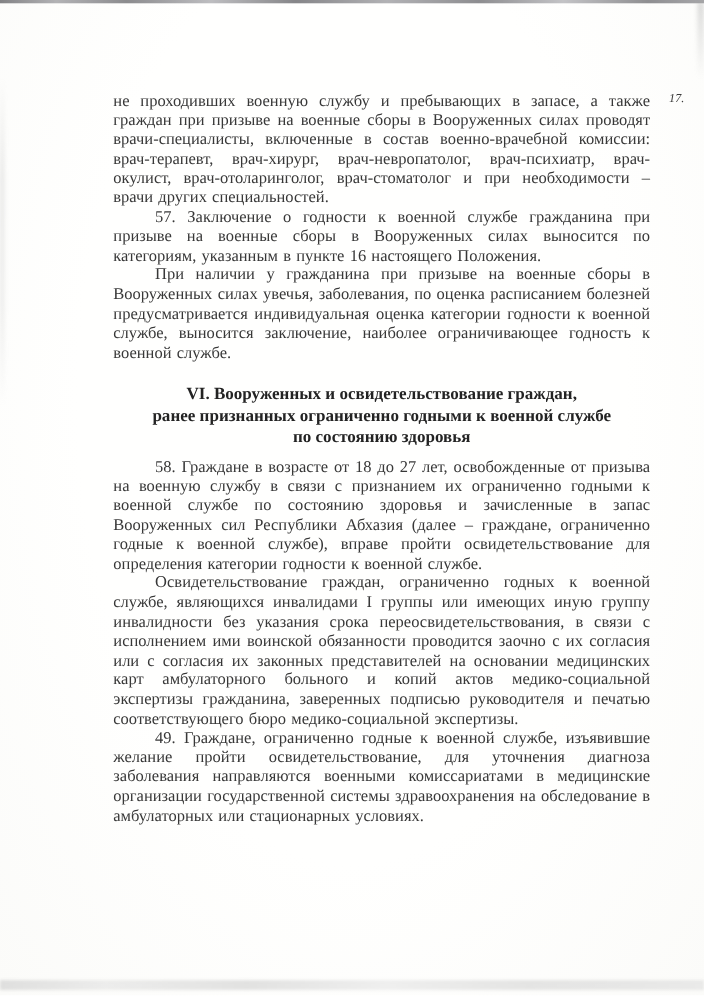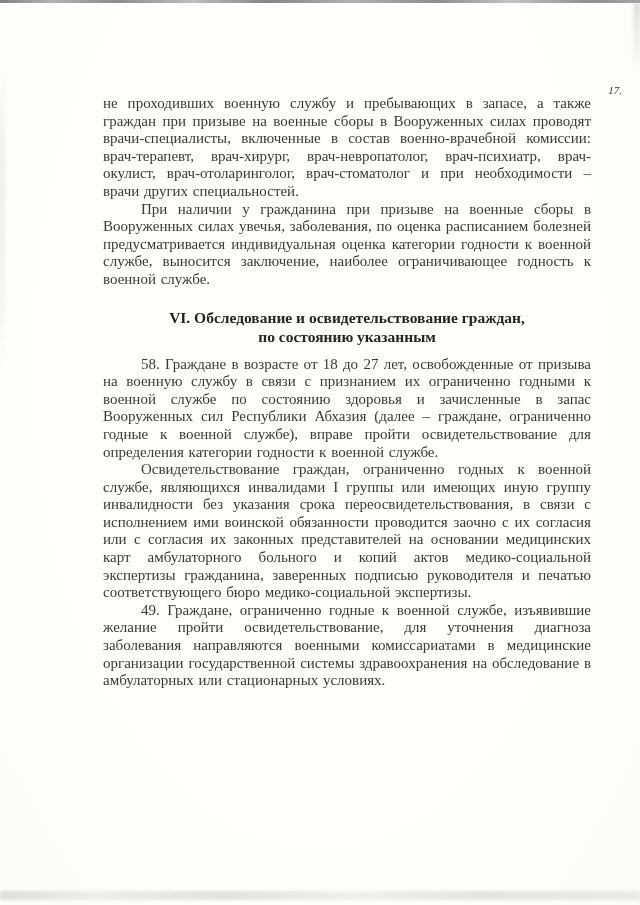--- a/index.html
+++ b/index.html
@@ -56,21 +56,21 @@
     position: absolute;
     top: 84px;
     right: 18px;
     font-size: 11px;
     color: #3a3a3a;
     font-style: italic;
   }
   .body {
     position: absolute;
     left: 103px;
-    top: 95px;
+    top: 84px;
     width: 488px;
     color: #383838;
     font-size: 15px;
     line-height: 17.6px;
   }
   .body p {
     margin: 0;
     text-align: justify;
     word-spacing: 1px;
   }
@@ -98,26 +98,28 @@
   <div class="scan-top"></div>
   <div class="scan-left"></div>
   <div class="scan-corner-right"></div>
 
   <div class="page-number">17.</div>
 
   <div class="body">
 
     <p>не проходивших военную службу и пребывающих в запасе, а также граждан при призыве на военные сборы в Вооруженных силах проводят врачи-специалисты, включенные в состав военно-врачебной комиссии: врач-терапевт, врач-хирург, врач-невропатолог, врач-психиатр, врач-окулист, врач-отоларинголог, врач-стоматолог и при необходимости – врачи других специальностей.</p>
 
+    <p class="indent">57. Заключение о годности к военной службе гражданина при призыве на военные сборы в Вооруженных силах выносится по категориям, указанным в пункте 16 настоящего Положения.</p>
 
     <p class="indent">При наличии у гражданина при призыве на военные сборы в Вооруженных силах увечья, заболевания, по оценка расписанием болезней предусматривается индивидуальная оценка категории годности к военной службе, выносится заключение, наиболее ограничивающее годность к военной службе.</p>
 
     <h2 class="heading">
-      <span class="hline">VI. Обследование и освидетельствование граждан,</span>
-      <span class="hline">по состоянию указанным</span>
+      <span class="hline">VI. Вооруженных и освидетельствование граждан,</span>
+      <span class="hline">ранее признанных ограниченно годными к военной службе</span>
+      <span class="hline">по состоянию здоровья</span>
     </h2>
 
     <p class="indent">58. Граждане в возрасте от 18 до 27 лет, освобожденные от призыва на военную службу в связи с признанием их ограниченно годными к военной службе по состоянию здоровья и зачисленные в запас Вооруженных сил Республики Абхазия (далее – граждане, ограниченно годные к военной службе), вправе пройти освидетельствование для определения категории годности к военной службе.</p>
 
     <p class="indent">Освидетельствование граждан, ограниченно годных к военной службе, являющихся инвалидами I группы или имеющих иную группу инвалидности без указания срока переосвидетельствования, в связи с исполнением ими воинской обязанности проводится заочно с их согласия или с согласия их законных представителей на основании медицинских карт амбулаторного больного и копий актов медико-социальной экспертизы гражданина, заверенных подписью руководителя и печатью соответствующего бюро медико-социальной экспертизы.</p>
 
     <p class="indent">49. Граждане, ограниченно годные к военной службе, изъявившие желание пройти освидетельствование, для уточнения диагноза заболевания направляются военными комиссариатами в медицинские организации государственной системы здравоохранения на обследование в амбулаторных или стационарных условиях.</p>
 
 
   </div>

